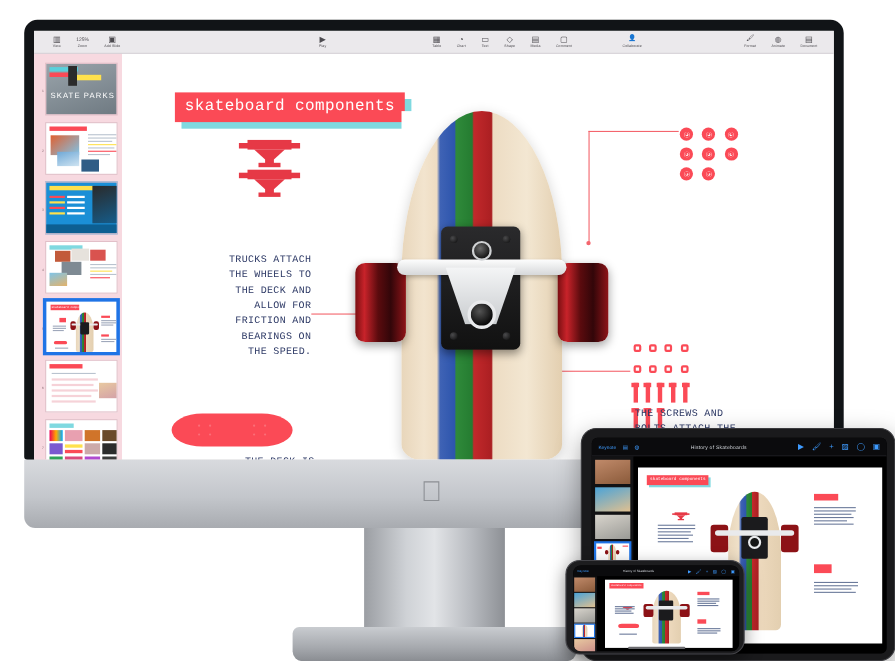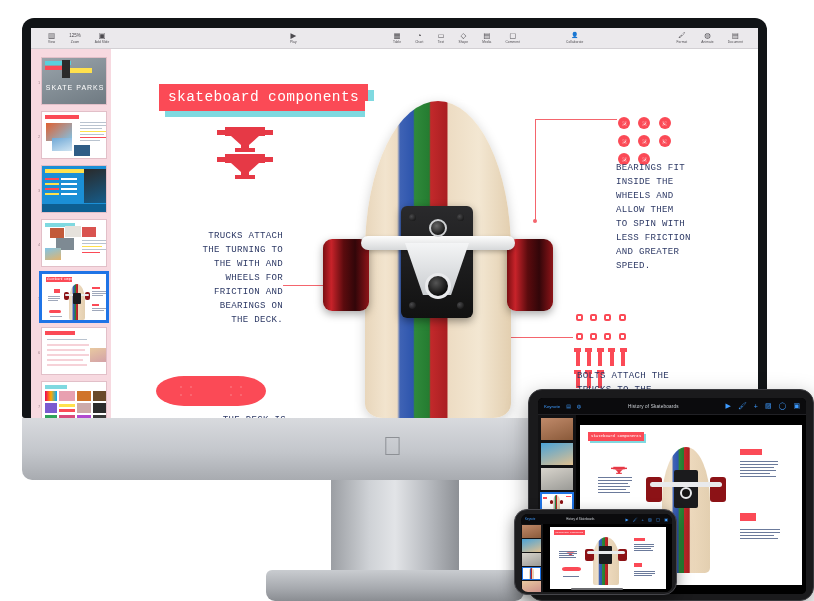--- a/index.html
+++ b/index.html
@@ -444,52 +444,42 @@
             <rect x="0" y="3" width="56" height="5" fill="#e63946"></rect>
             <rect x="8" y="0" width="40" height="9" fill="#e63946"></rect>
             <polygon points="14,9 42,9 32,18 24,18" fill="#e63946"></polygon>
             <rect x="24" y="17" width="8" height="5" fill="#e63946"></rect>
             <rect x="18" y="21" width="20" height="4" fill="#e63946"></rect>
           </svg>
         </div>
 
         <div class="note r" style="left:48px;top:180px;width:124px;">
           <div>TRUCKS ATTACH</div>
-          <div>THE TURNING TO</div>
-          <div>THE WITH AND</div>
-          <div>WHEELS FOR</div>
+          <div>THE WHEELS TO</div>
+          <div>THE DECK AND</div>
+          <div>ALLOW FOR</div>
           <div>FRICTION AND</div>
           <div>BEARINGS ON</div>
-          <div>THE DECK.</div>
+          <div>THE SPEED.</div>
         </div>
         <div class="lead" style="left:172px;top:236px;width:96px;"></div>
         <div class="lead v" style="left:268px;top:180px;height:57px;"></div>
         <div class="dot" style="left:266px;top:178px;"></div>
 
         <div style="position:absolute;left:505px;top:66px;width:72px;">
           <span class="bearing"></span>
           <span class="bearing"></span>
           <span class="bearing"></span>
           <span class="bearing"></span>
           <span class="bearing"></span>
           <span class="bearing"></span>
           <span class="bearing"></span>
           <span class="bearing"></span>
         </div>
 
-        <div class="note" style="left:505px;top:112px;width:124px;">
-          <div>BEARINGS FIT</div>
-          <div>INSIDE THE</div>
-          <div>WHEELS AND</div>
-          <div>ALLOW THEM</div>
-          <div>TO SPIN WITH</div>
-          <div>LESS FRICTION</div>
-          <div>AND GREATER</div>
-          <div>SPEED.</div>
-        </div>
         <div class="lead" style="left:424px;top:70px;width:82px;"></div>
         <div class="lead v" style="left:424px;top:70px;height:102px;"></div>
         <div class="dot" style="left:422px;top:170px;"></div>
 
         <div style="position:absolute;left:463px;top:258px;width:60px;">
           <div>
             <span class="nut"></span>
             <span class="nut"></span>
             <span class="nut"></span>
             <span class="nut"></span>
@@ -506,20 +496,21 @@
             <span class="screw"></span>
             <span class="screw"></span>
             <span class="screw"></span>
             <span class="screw"></span>
             <span class="screw"></span>
             <span class="screw"></span>
           </div>
         </div>
 
         <div class="note" style="left:466px;top:320px;width:150px;">
+          <div>THE SCREWS AND</div>
           <div>BOLTS ATTACH THE</div>
           <div>TRUCKS TO THE</div>
           <div>DECK. THEY COME</div>
         </div>
         <div class="lead" style="left:350px;top:288px;width:112px;"></div>
         <div class="lead v" style="left:350px;top:240px;height:49px;"></div>
         <div class="dot" style="left:348px;top:238px;"></div>
 
         <div class="deck-ico" style="left:45px;top:327px;">
           <div class="deck-hole" style="left:24px;top:10px;"></div>

